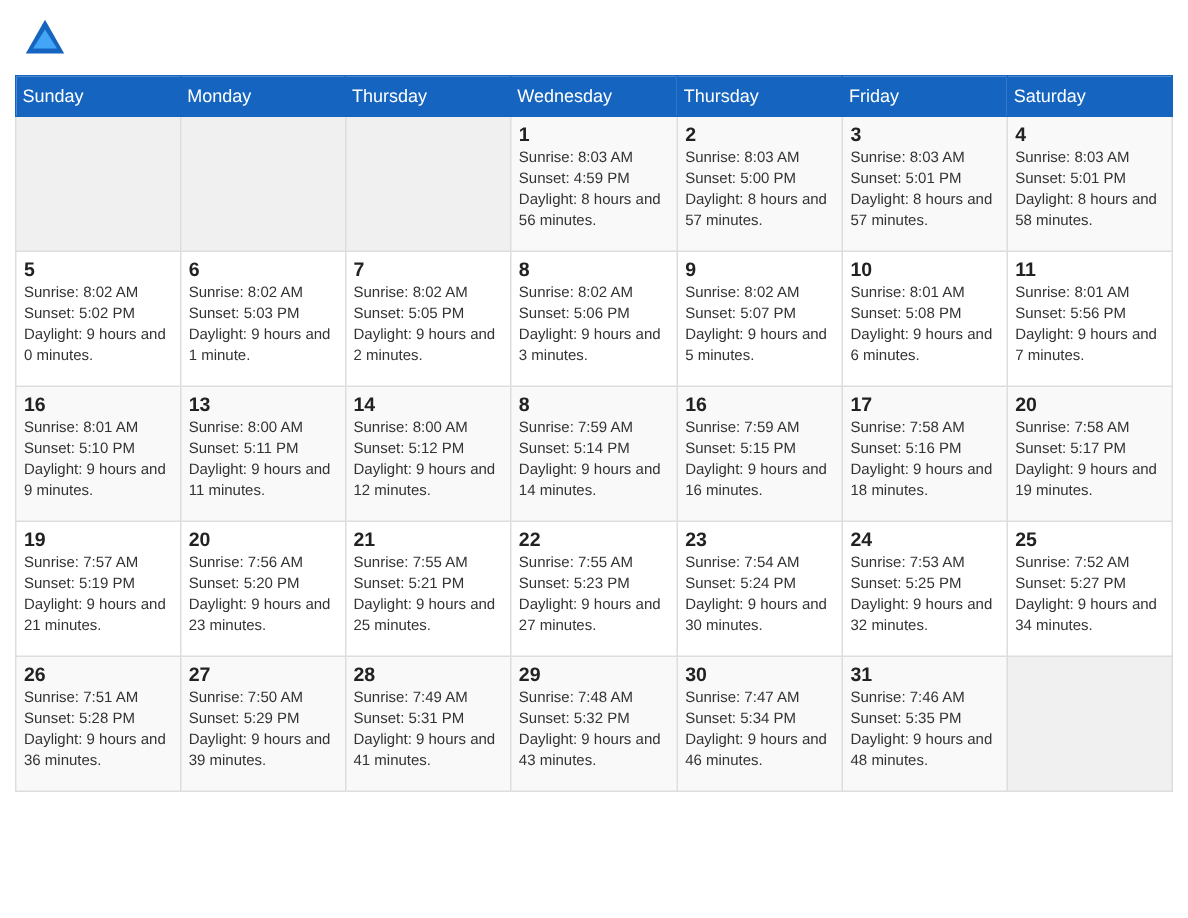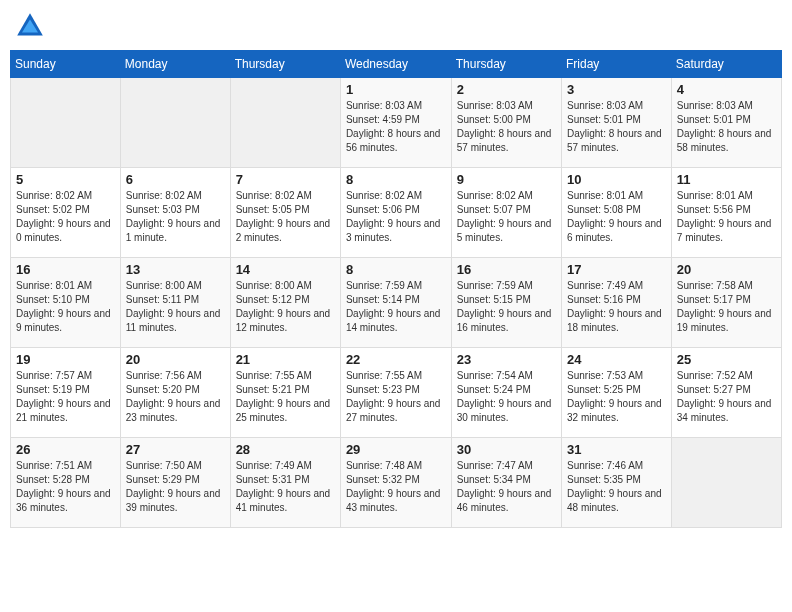--- a/index.html
+++ b/index.html
@@ -216,21 +216,21 @@
 Daylight: 9 hours and 14 minutes.</div>
         </td>
         <td>
           <span class="day-number">16</span>
           <div class="day-detail">Sunrise: 7:59 AM
 Sunset: 5:15 PM
 Daylight: 9 hours and 16 minutes.</div>
         </td>
         <td>
           <span class="day-number">17</span>
-          <div class="day-detail">Sunrise: 7:49 AM
+          <div class="day-detail">Sunrise: 7:58 AM
 Sunset: 5:16 PM
 Daylight: 9 hours and 18 minutes.</div>
         </td>
         <td>
           <span class="day-number">20</span>
           <div class="day-detail">Sunrise: 7:58 AM
 Sunset: 5:17 PM
 Daylight: 9 hours and 19 minutes.</div>
         </td>
       </tr>

